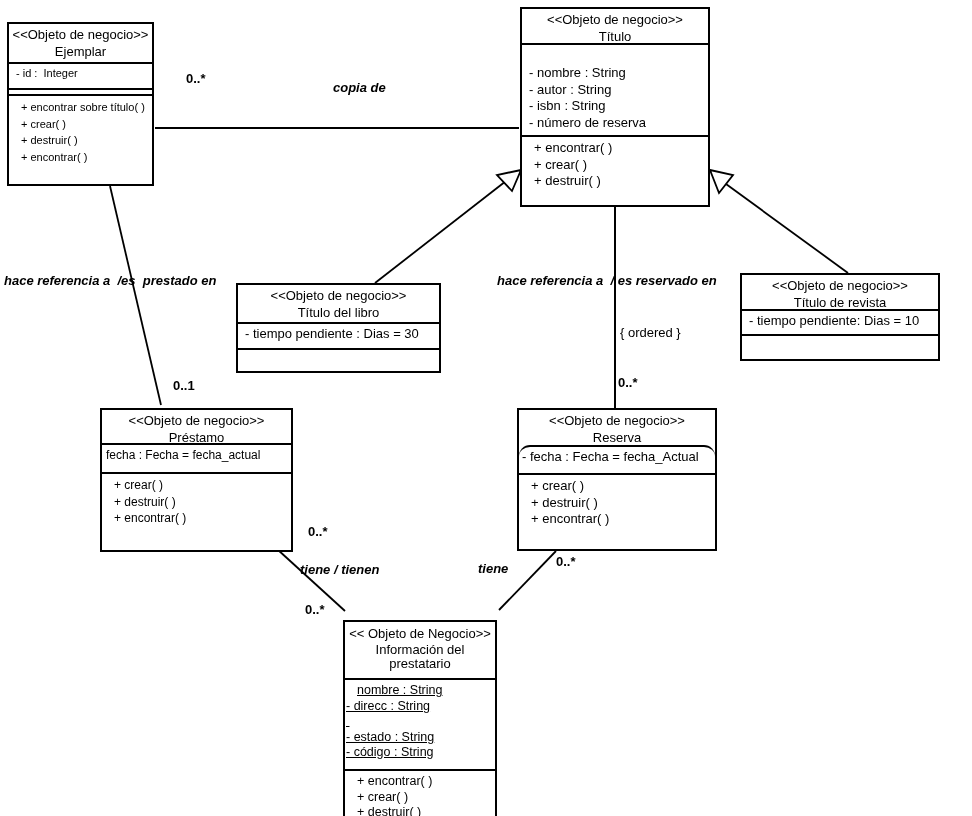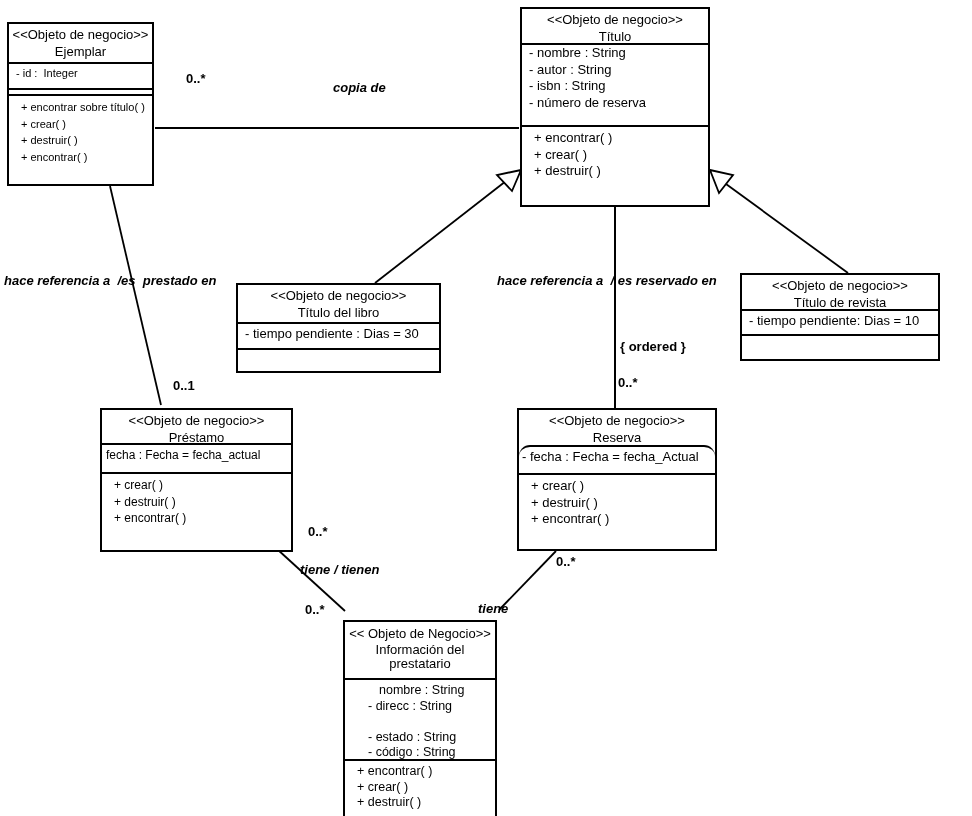--- a/index.html
+++ b/index.html
@@ -22,60 +22,60 @@
   .class-name { white-space:pre-line; }
 
   
   #box-ejemplar   { left:7px;   top:22px;  width:147px; height:164px; font-size:11px; }
   #box-ejemplar .uml-header { height:38px; }
   #box-ejemplar .attrs  { height:26px; padding-top:1px; }
   #box-ejemplar .uml-spacer { height:6px; }
 
   #box-titulo     { left:520px; top:7px;   width:190px; height:200px; font-size:13px; }
   #box-titulo .uml-header { height:34px; }
-  #box-titulo .attrs { height:82px; padding-top:0; }
+  #box-titulo .attrs { height:92px; padding-top:20px; }
 
   #box-titulo-libro { left:236px; top:283px; width:205px; height:90px; font-size:13px; }
   #box-titulo-libro .uml-header { height:37px; }
   #box-titulo-libro .attrs { height:26px; padding-top:2px; }
 
   #box-titulo-revista { left:740px; top:273px; width:200px; height:88px; font-size:13px; }
   #box-titulo-revista .uml-header { height:34px; }
   #box-titulo-revista .attrs { height:25px; padding-top:2px; }
 
   #box-prestamo   { left:100px; top:408px; width:193px; height:144px; font-size:12px; }
   #box-prestamo .uml-header { height:33px; }
   #box-prestamo .attrs { height:29px; padding-top:2px; padding-left:4px; }
 
   #box-reserva    { left:517px; top:408px; width:200px; height:143px; font-size:13px; }
   #box-reserva .uml-header { height:35px; }
   #box-reserva .attrs { height:28px; padding-top:2px; padding-left:3px;border-radius:11px; }
 
   #box-informacion { left:343px; top:608px; width:154px; height:203px; font-size:12.5px;margin-top:12px; }
   #box-informacion .uml-header { height:56px; line-height:14.5px; padding-top:4px; font-size:13px; }
-  #box-informacion .attrs { height:81px; padding-left:23px; }
+  #box-informacion .attrs { height:91px; padding-left:1px;text-decoration:underline; }
   #box-informacion .uml-section .line { line-height:15.5px; }
   #box-informacion .indent1 { padding-left:11px; }
 
   
   .lbl { position:absolute; font-size:13px; white-space:pre; line-height:15px; }
   .lbl.it  { font-style:italic; font-weight:bold; }
   .lbl.mult { font-weight:bold; }
 
   #lbl-mult-copia        { left:186px; top:71px;  }
   #lbl-copia-de          { left:333px; top:80px;  }
   #lbl-hace-prestado     { left:4px;   top:273px; }
   #lbl-mult-01           { left:173px; top:378px; }
   #lbl-hace-reservado    { left:497px; top:273px; }
-  #lbl-ordered           { left:620px; top:339px; font-weight:bold; }
+  #lbl-ordered           { left:620px; top:325px; font-weight:normal; }
   #lbl-mult-reserva-top  { left:618px; top:375px; }
   #lbl-mult-prestamo-bot { left:308px; top:524px; }
   #lbl-tiene-tienen      { left:300px; top:562px; }
   #lbl-mult-info-left    { left:305px; top:602px; }
-  #lbl-tiene             { left:478px; top:561px;margin-top:40px; }
+  #lbl-tiene             { left:478px; top:561px; }
   #lbl-mult-reserva-bot  { left:556px; top:554px; }
 </style>
 </head>
 <body>
 
 <div class="canvas">
 
   <svg class="connectors" viewBox="0 0 972 816" xmlns="http://www.w3.org/2000/svg">
 
     <line x1="155" y1="128" x2="519" y2="128" stroke="#000" stroke-width="2"></line>

